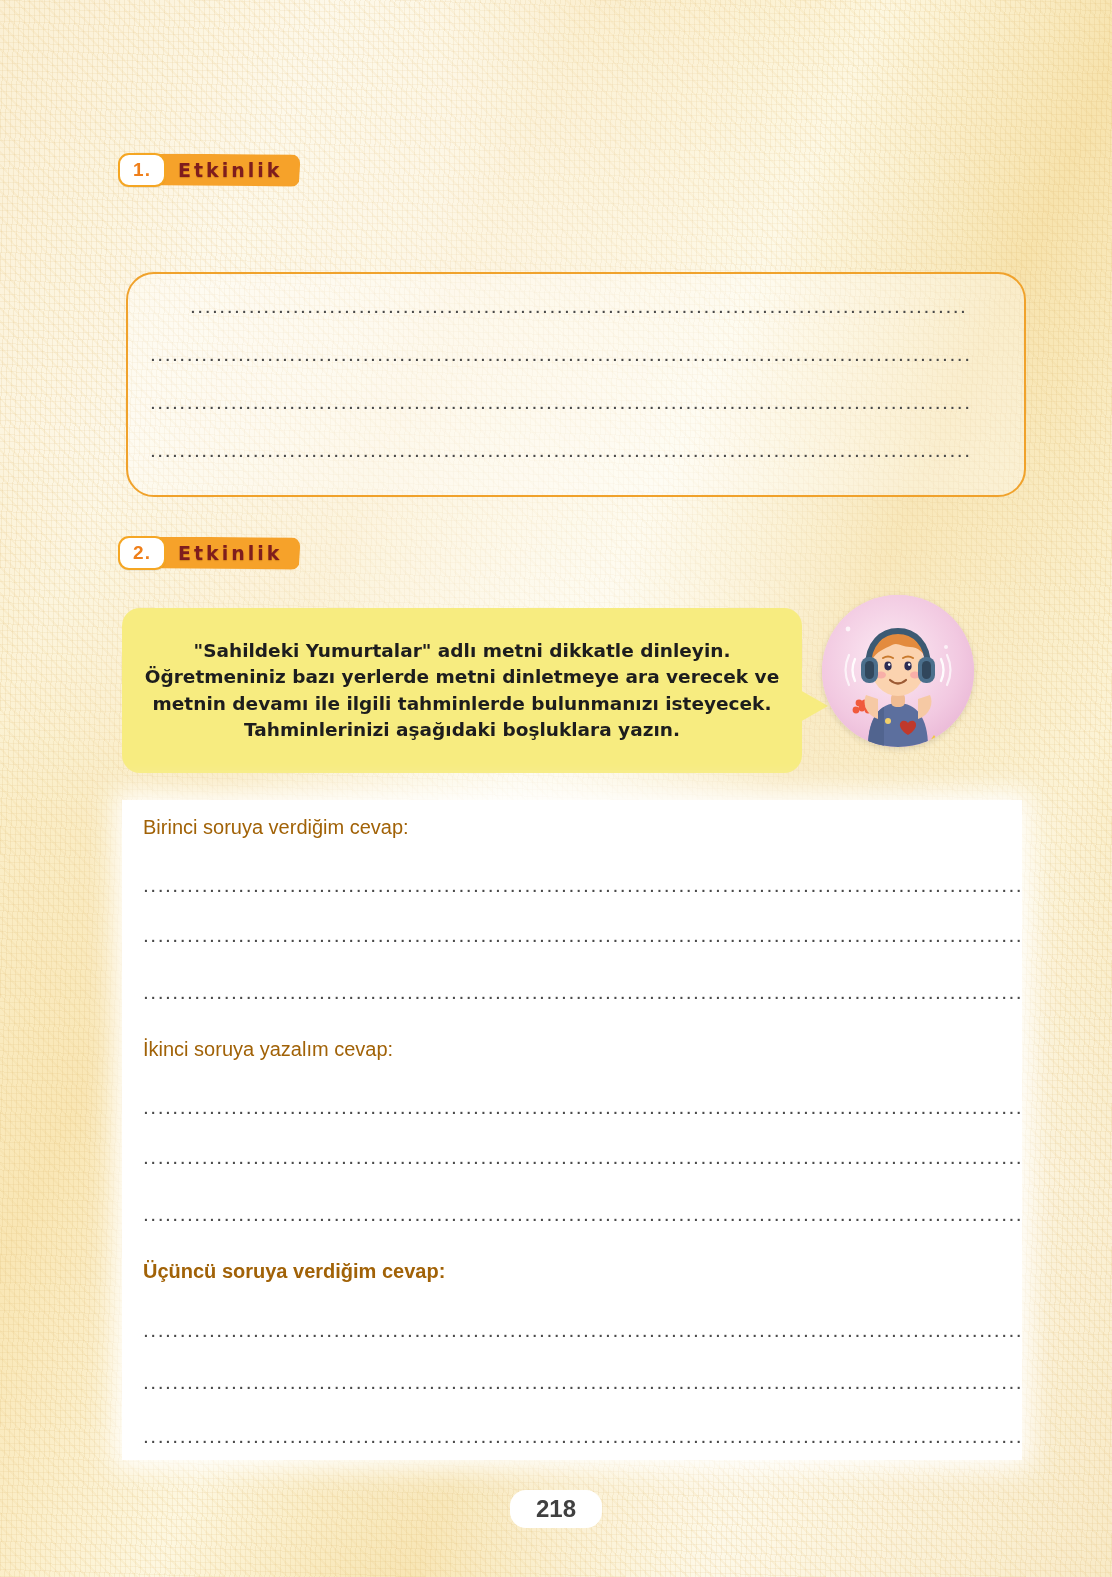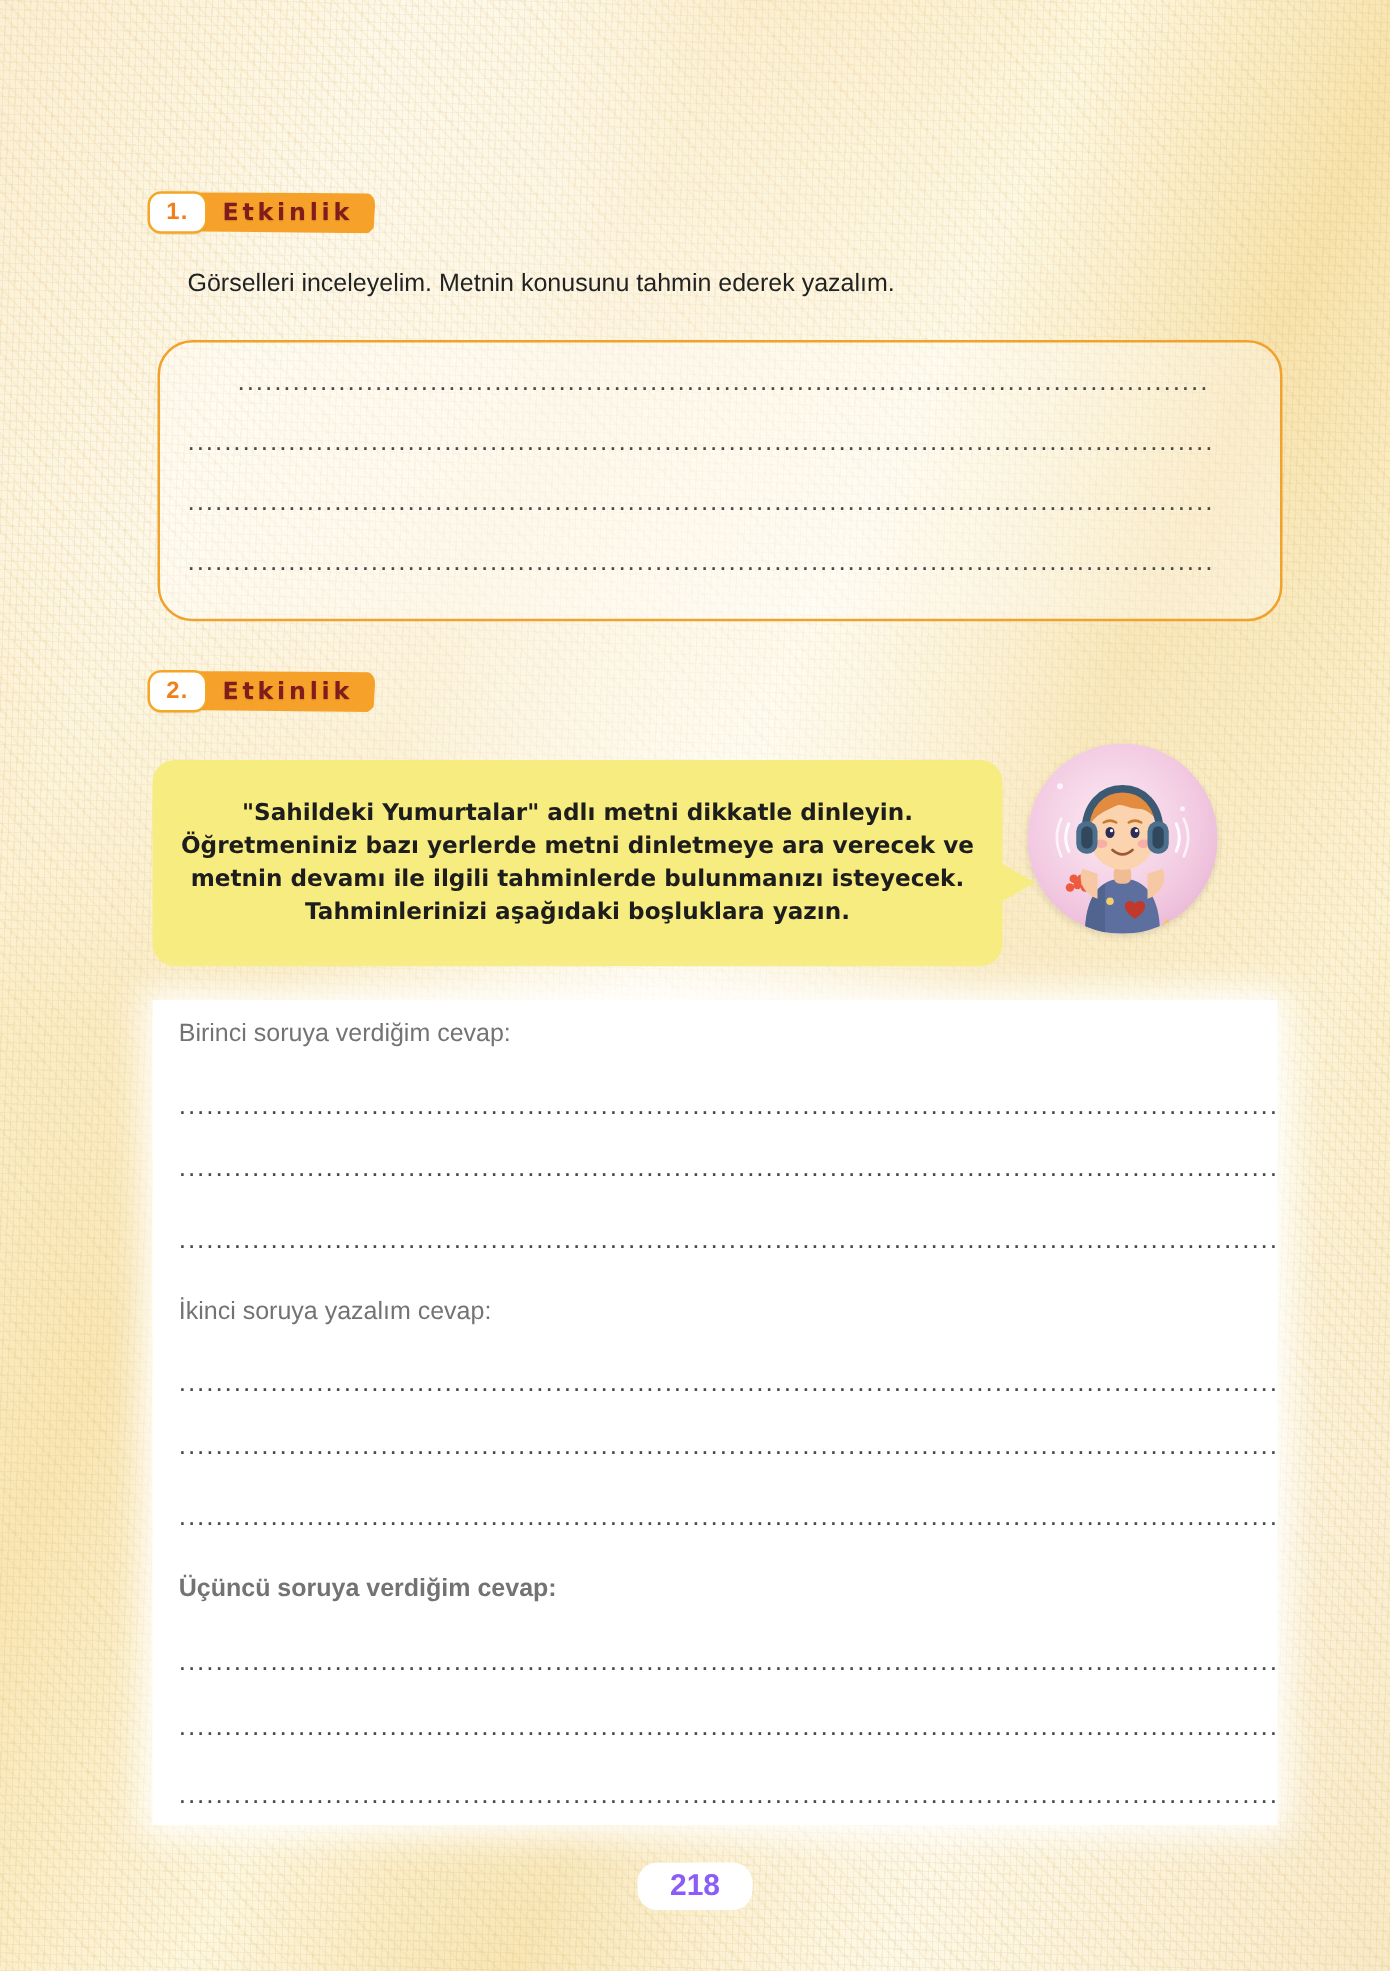--- a/index.html
+++ b/index.html
@@ -156,50 +156,49 @@
 
   
   .white-panel {
     position: absolute;
     background: #ffffff;
     box-shadow: 0 0 26px 8px rgba(255,255,255,0.95);
   }
   .q-label {
     position: absolute;
     font-size: 20px;
-    color: #737373;
+    color: #a16207;
     text-align: center;
   }
 
   
   .page-number {
     position: absolute;
     left: 50%;
     transform: translateX(-50%);
     background: #ffffff;
     border-radius: 16px;
     padding: 5px 26px;
     font-size: 24px;
     font-weight: bold;
-    color: #8b5cf6;
+    color: #404040;
   }
 </style>
 </head>
 <body>
 
 <div class="page"></div>
 
 <div class="content">
 
   <div class="badge" style="left:118px; top:152px;">
     <div class="badge-num">1.</div>
     <div class="badge-label">Etkinlik</div>
   </div>
 
-  <div class="instruction" style="left:150px; top:216px;">Görselleri inceleyelim. Metnin konusunu tahmin ederek yazalım.</div>
 
   <div class="answer-box" style="left:126px; top:272px; width:900px; height:225px;">
     <div class="dots" style="left:62px; top:20px;  width:820px;">..........................................................................................................</div>
     <div class="dots" style="left:22px; top:68px;  width:860px;">................................................................................................................</div>
     <div class="dots" style="left:22px; top:116px; width:860px;">................................................................................................................</div>
     <div class="dots" style="left:22px; top:164px; width:860px;">................................................................................................................</div>
   </div>
 
   <div class="badge" style="left:118px; top:535px;">
     <div class="badge-num">2.</div>

